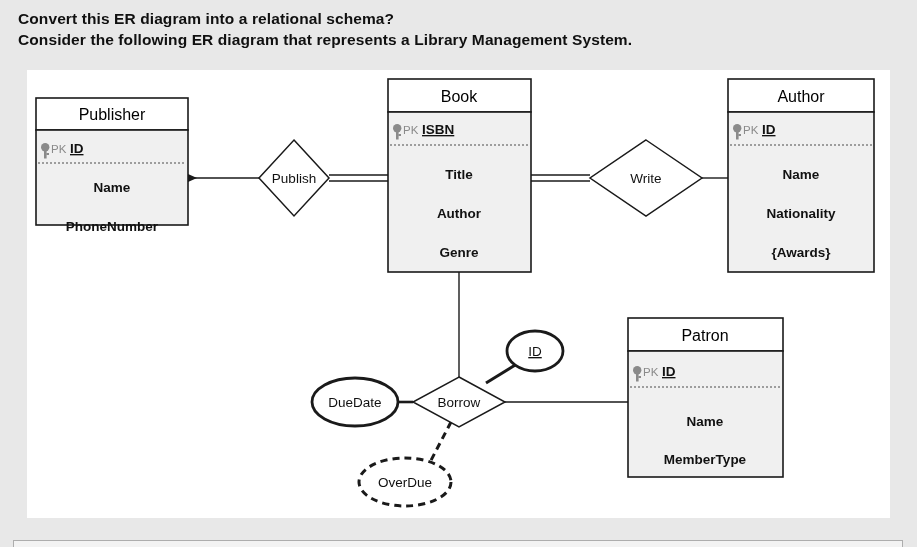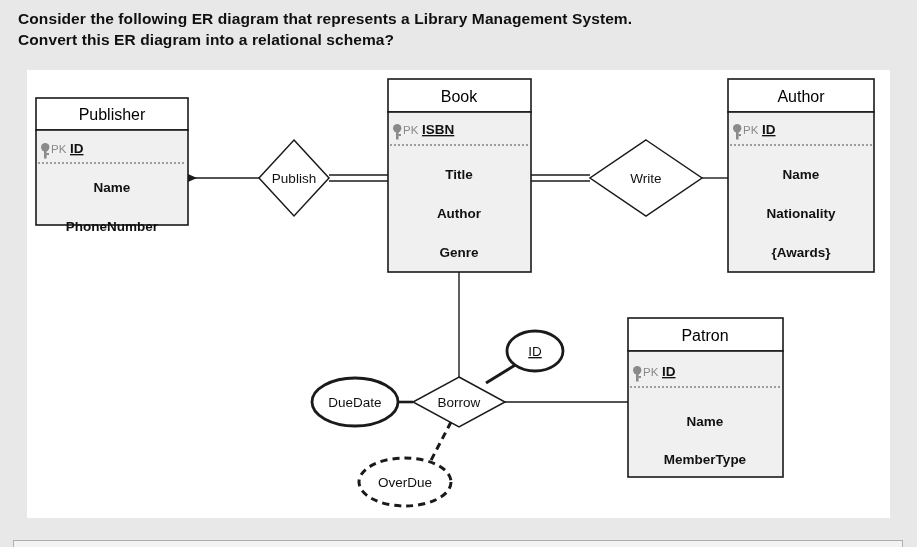--- a/index.html
+++ b/index.html
@@ -87,22 +87,22 @@
     font-family: "Liberation Sans", sans-serif;
     font-size: 13.5px;
     fill: #111111;
     text-anchor: middle;
   }
 </style>
 </head>
 <body>
 
 <div class="question-block">
+  <div class="question-line">Convert this ER diagram into a relational schema?</div>
   <div class="question-line">Consider the following ER diagram that represents a Library Management System.</div>
-  <div class="question-line">Convert this ER diagram into a relational schema?</div>
 </div>
 
 <div class="diagram-panel">
   <svg id="er-svg" width="863" height="448" viewBox="0 0 863 448">
     <defs>
       <marker id="arrowLeft" markerWidth="10" markerHeight="10" refX="9" refY="4" orient="auto" markerUnits="userSpaceOnUse">
         <path d="M9,0 L9,8 L0,4 Z" fill="#1a1a1a"></path>
       </marker>
     </defs>
 

